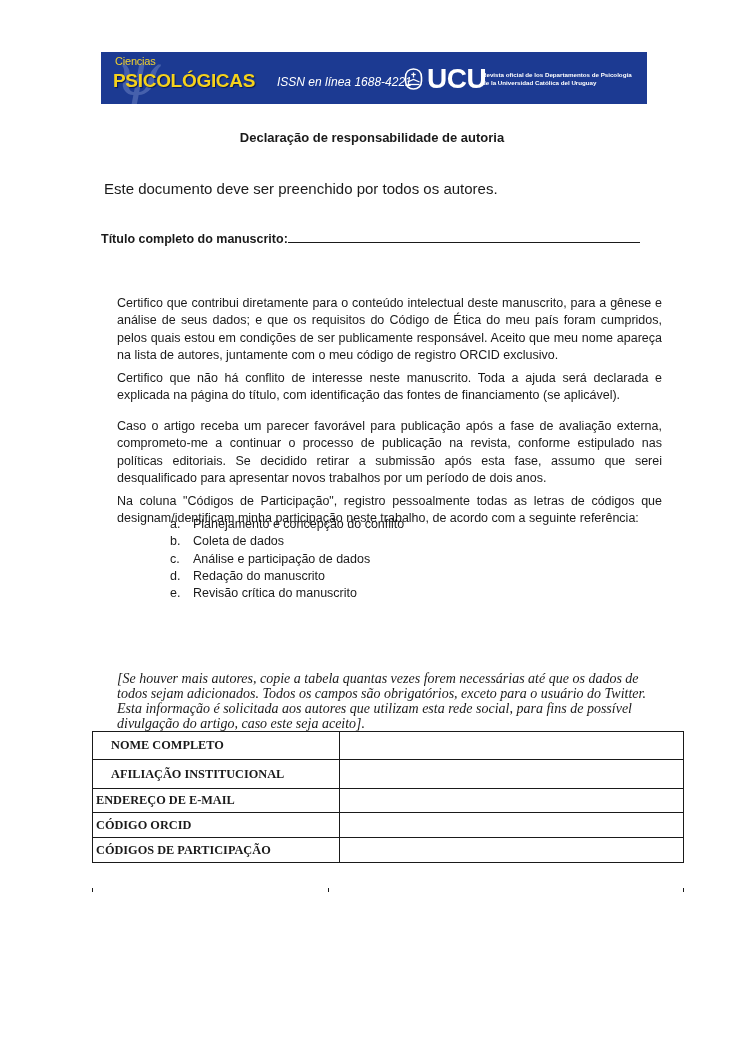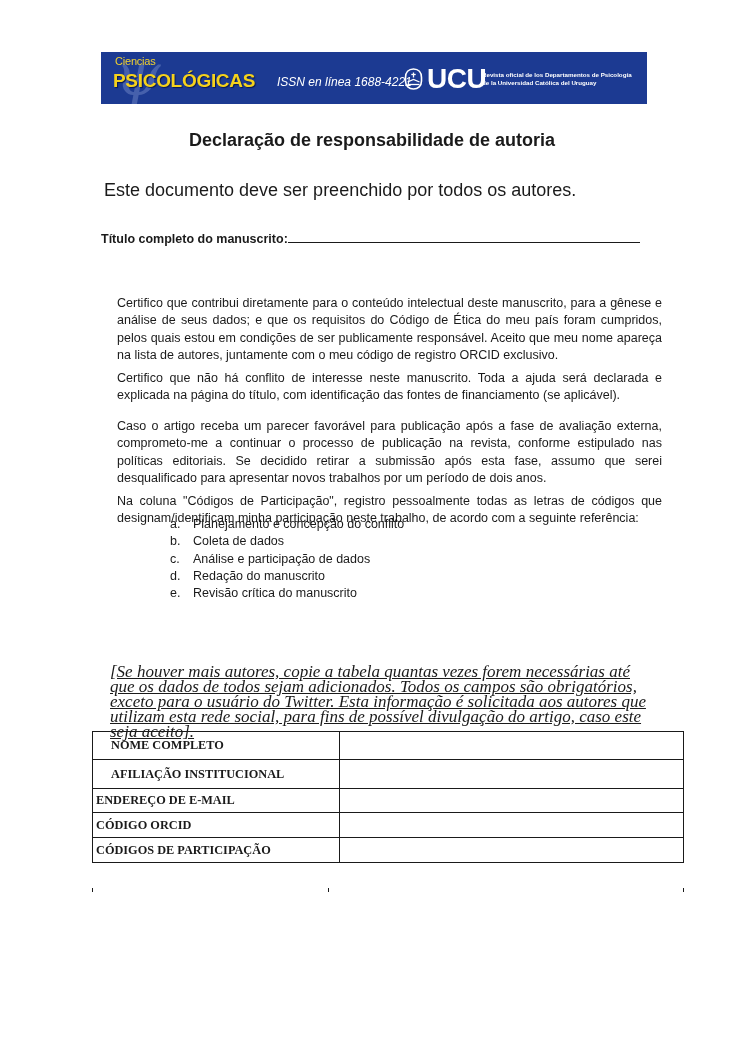--- a/index.html
+++ b/index.html
@@ -7,38 +7,38 @@
 
   .banner { position: absolute; left: 101px; top: 52px; width: 546px; height: 52px; background: #1c3a92; overflow: hidden; }
   .banner .psi { position: absolute; left: 14px; top: -6px; font-family: "DejaVu Serif", serif; font-size: 58px; font-style: italic; color: rgba(150,170,220,0.35); line-height: 1; }
   .banner .logo-small { position: absolute; left: 14px; top: 3px; font-family: "Liberation Sans", sans-serif; font-size: 11px; color: #f2d230; letter-spacing: -0.2px; }
   .banner .logo-big { position: absolute; left: 12px; top: 18px; font-family: "Liberation Sans", sans-serif; font-weight: bold; font-size: 19px; color: #f5d21c; letter-spacing: -0.3px; text-shadow: 1px 1px 1px #0a1a50; }
   .banner .issn { position: absolute; left: 176px; top: 23px; font-family: "Liberation Sans", sans-serif; font-size: 12px; font-style: italic; color: #ffffff; }
   .banner .ucu-emblem { position: absolute; left: 303px; top: 16px; width: 19px; height: 22px; }
   .banner .ucu-word { position: absolute; left: 326px; top: 13px; font-family: "Liberation Sans", sans-serif; font-weight: bold; font-size: 28px; color: #ffffff; letter-spacing: -0.5px; line-height: 1; }
   .banner .ucu-desc { position: absolute; left: 381px; top: 19px; font-family: "Liberation Sans", sans-serif; font-size: 6.2px; font-weight: bold; color: #ffffff; line-height: 8px; }
 
-  .doc-title { position: absolute; left: 0; width: 744px; top: 130px; text-align: center; font-family: "Liberation Sans", sans-serif; font-weight: bold; font-size: 18px; color: #1a1a1a; }
+  .doc-title { position: absolute; left: 0; width: 744px; top: 130px; text-align: center; font-family: "Liberation Sans", sans-serif; font-weight: bold; font-size: 13px; color: #1a1a1a; }
 
-  .intro { position: absolute; left: 104px; top: 180px; font-family: "Liberation Sans", sans-serif; font-size: 18px; }
+  .intro { position: absolute; left: 104px; top: 180px; font-family: "Liberation Sans", sans-serif; font-size: 15px; }
 
   .ms-title { position: absolute; left: 101px; top: 230px; font-family: "Liberation Sans", sans-serif; font-weight: bold; font-size: 12.5px; }
   .ms-title .line { display: inline-block; width: 352px; border-bottom: 1px solid #1a1a1a; height: 12px; vertical-align: baseline; }
 
   .para { position: absolute; left: 101px; width: 545px; font-family: "Liberation Sans", sans-serif; font-size: 12.5px; line-height: 17.3px; text-align: justify; color: #1a1a1a; margin: 16px; }
   .p1 { top: 279px; }
   .p2 { top: 354px; }
   .p3 { top: 402px; }
   .p4 { top: 477px; }
 
   .codes { position: absolute; left: 170px; top: 516px; margin: 0; padding: 0; list-style: none; font-family: "Liberation Sans", sans-serif; font-size: 12.5px; line-height: 17.3px; }
   .codes li { display: flex; }
   .codes .letter { width: 23px; }
 
-  .note { position: absolute; left: 101px; top: 655px; width: 545px; font-family: "Liberation Serif", serif; font-style: italic; font-size: 17px; line-height: 15px; margin: 9px; text-decoration: underline; }
+  .note { position: absolute; left: 101px; top: 655px; width: 545px; font-family: "Liberation Serif", serif; font-style: italic; font-size: 14px; line-height: 15px; margin: 16px; }
 
   .author-table { position: absolute; left: 92px; top: 731px; width: 592px; border-collapse: collapse; font-family: "Liberation Serif", serif; }
   .author-table td { border: 1px solid #1a1a1a; padding: 0 0 0 3px; font-weight: bold; font-size: 12.3px; color: #1a1a1a; }
   .author-table td.label { width: 233px; }
   .author-table td.value { width: 353px; }
   .author-table tr.r0 td { height: 27px; }
   .author-table tr.r1 td { height: 28px; }
   .author-table tr.r2 td { height: 23px; }
   .author-table tr.r3 td { height: 24px; }
   .author-table tr.r4 td { height: 24px; }

